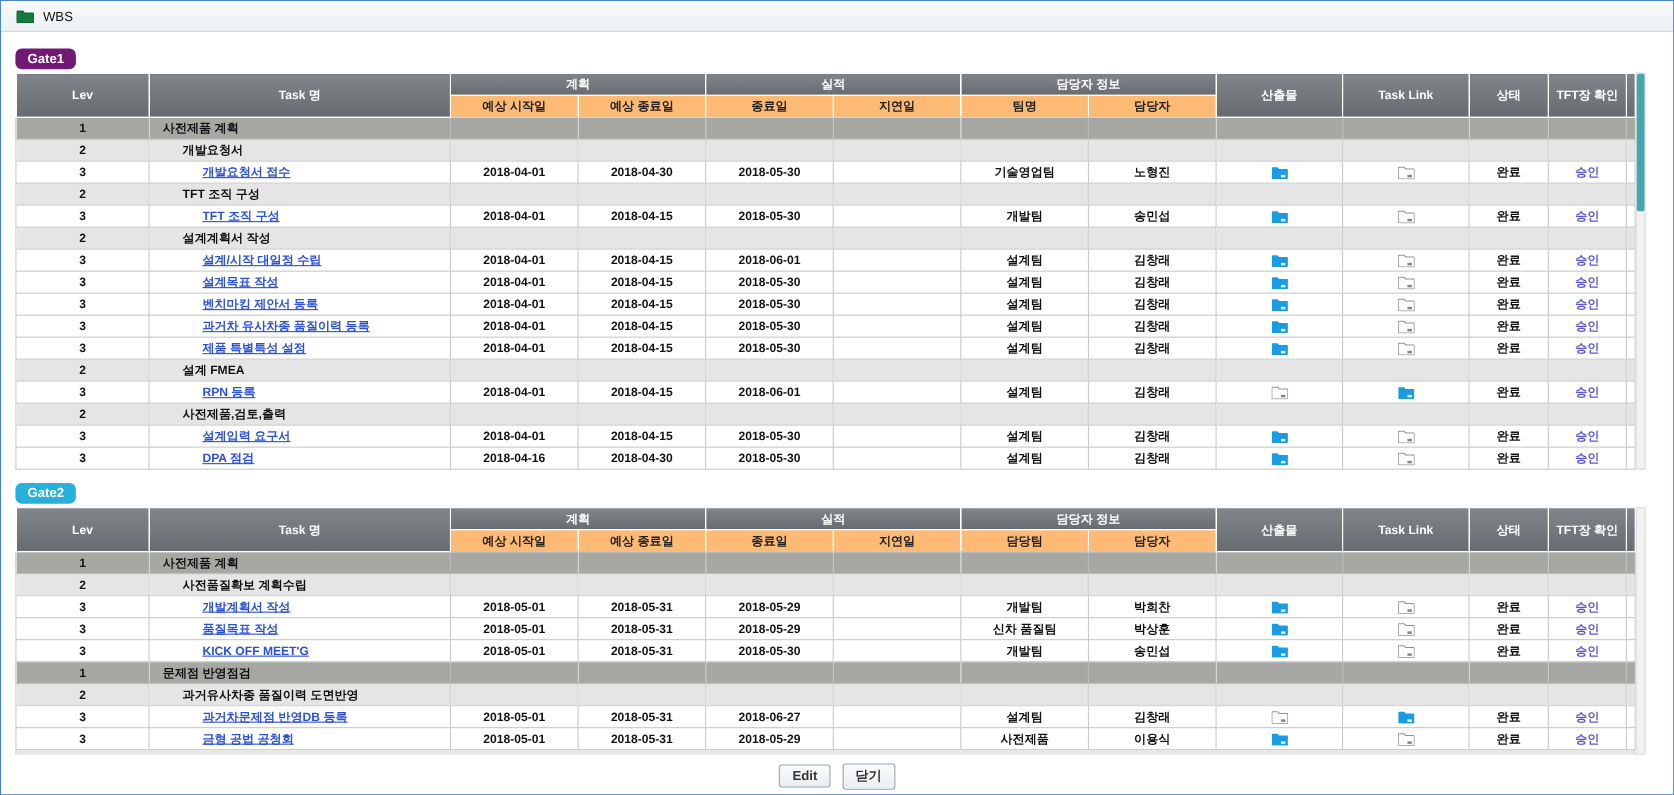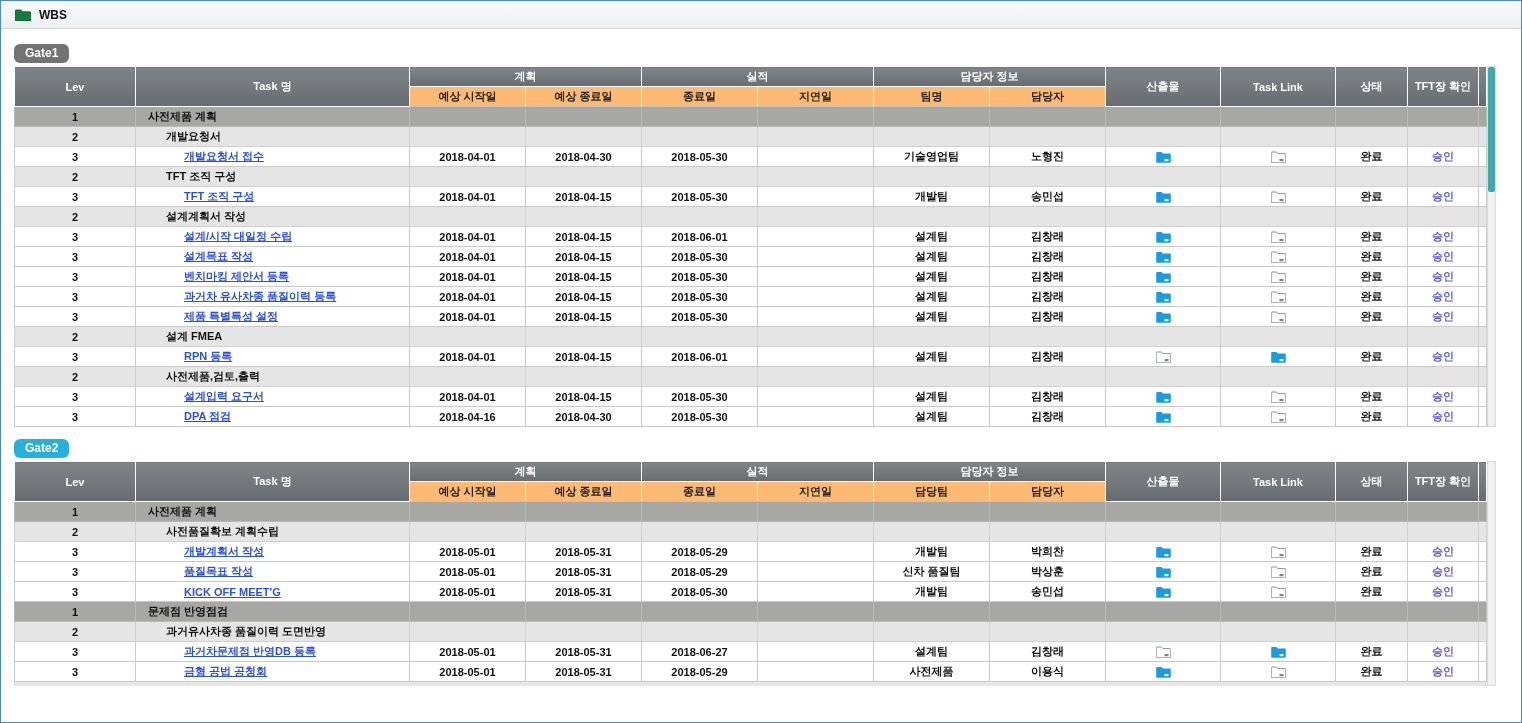--- a/index.html
+++ b/index.html
@@ -9,28 +9,28 @@
     background:#fff;
     border:1px solid #4a86c8;
     overflow:hidden;
   }
   
   .titlebar {
     height:28px; background:linear-gradient(#f8fafb,#edf0f3);
     border-bottom:1px solid #d2d8dd;
     display:flex; align-items:center; gap:8px; padding-left:14px;
   }
-  .titlebar .app-title { font-size:12px; font-weight:bold; color:#111;text-align:right; }
+  .titlebar .app-title { font-size:12px; font-weight:normal; color:#111;text-align:right; }
   
   .content { padding:0 13px; }
   .gate-badge {
     display:inline-block; color:#fff; font-weight:bold; font-size:12px;
     padding:2px 11px 3px; border-radius:6px; margin-bottom:3px;
   }
-  .gate1 .gate-badge { background:#737373; margin-top:15px; }
+  .gate1 .gate-badge { background:#701a75; margin-top:15px; }
   .gate2 .gate-badge { background:#27b0dc; margin-top:12px;text-align:right; }
   .tablewrap { display:flex; align-items:stretch; }
   table { border-collapse:collapse; table-layout:fixed; width:1472px; font-size:11px; }
   th {
     background:linear-gradient(#80858a,#676c70);
     color:#fff; font-weight:bold; height:20px;
     border:1px solid #fdfdfd; overflow:hidden; white-space:nowrap;
   }
   th.sub {
     background:#fdba74; color:#222;
@@ -637,14 +637,18 @@
                 <td class="c-sliver"></td>
               </tr>
             </tbody>
         </table>
         <div class="partial-row"></div>
       </div>
       <div class="vscroll"></div>
     </div>
   </section>
 
+  <div class="btnbar">
+    <button>Edit</button>
+    <button>닫기</button>
+  </div>
 
 </div>
 
 </body></html>

